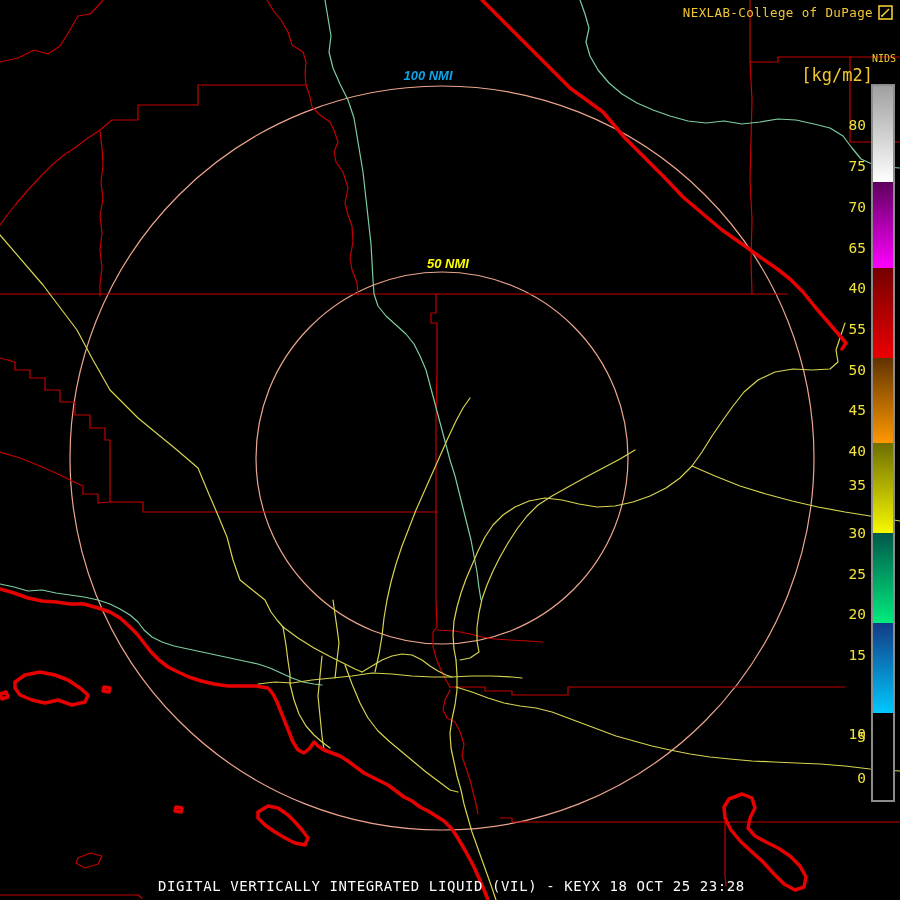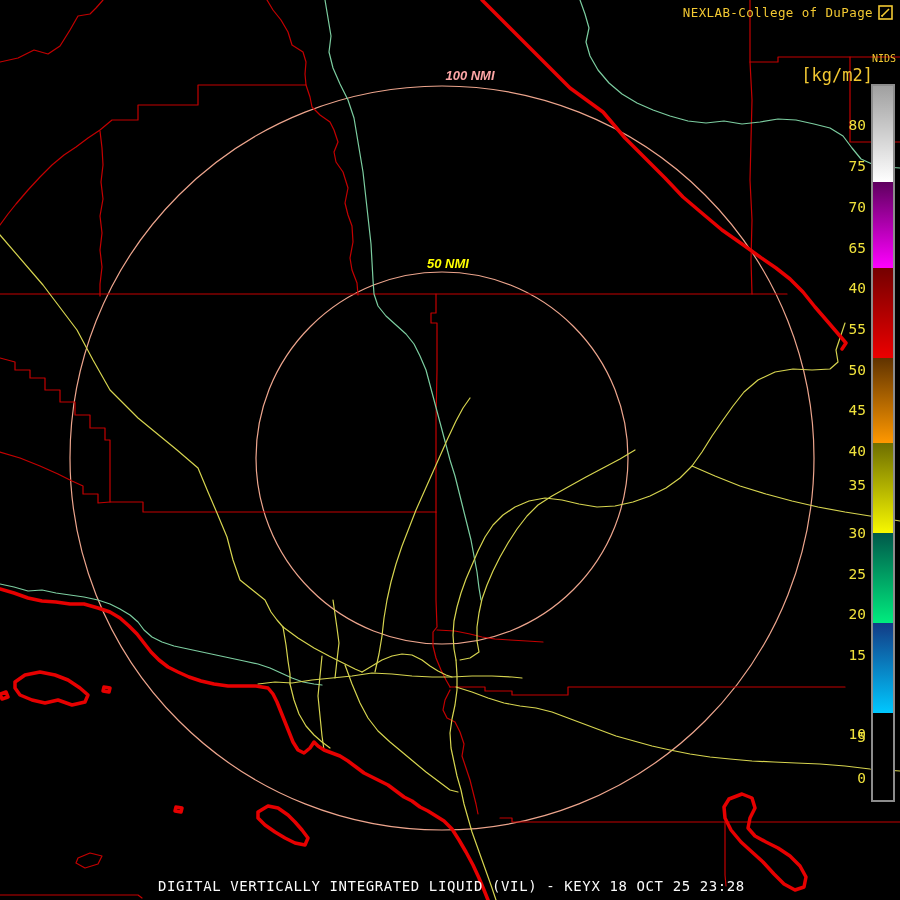--- a/index.html
+++ b/index.html
@@ -106,21 +106,21 @@
       </svg>
     </span>
   </div>
 
   <div class="lbl-nids">NIDS</div>
   <div class="lbl-units">[kg/m2]</div>
 
   <div class="footer">DIGITAL VERTICALLY INTEGRATED LIQUID (VIL) - KEYX 18 OCT 25 23:28</div>
 
 <div class="ring-label" style="left: 448px; top: 263px; color: rgb(255, 255, 0);">50 NMI</div>
-    <div class="ring-label" style="left: 470px; top: 75px; color: #fca5a5;">100 NMI</div>
+    <div class="ring-label" style="left: 428px; top: 75px; color: #0ea5e9;">100 NMI</div>
     <div class="cb-tick" style="top: 116px;">80</div>
     <div class="cb-tick" style="top: 157px;">75</div>
     <div class="cb-tick" style="top: 198px;">70</div>
     <div class="cb-tick" style="top: 239px;">65</div>
     <div class="cb-tick" style="top: 279px;">40</div>
     <div class="cb-tick" style="top: 320px;">55</div>
     <div class="cb-tick" style="top: 361px;">50</div>
     <div class="cb-tick" style="top: 401px;">45</div>
     <div class="cb-tick" style="top: 442px;">40</div>
     <div class="cb-tick" style="top: 476px;">35</div>

